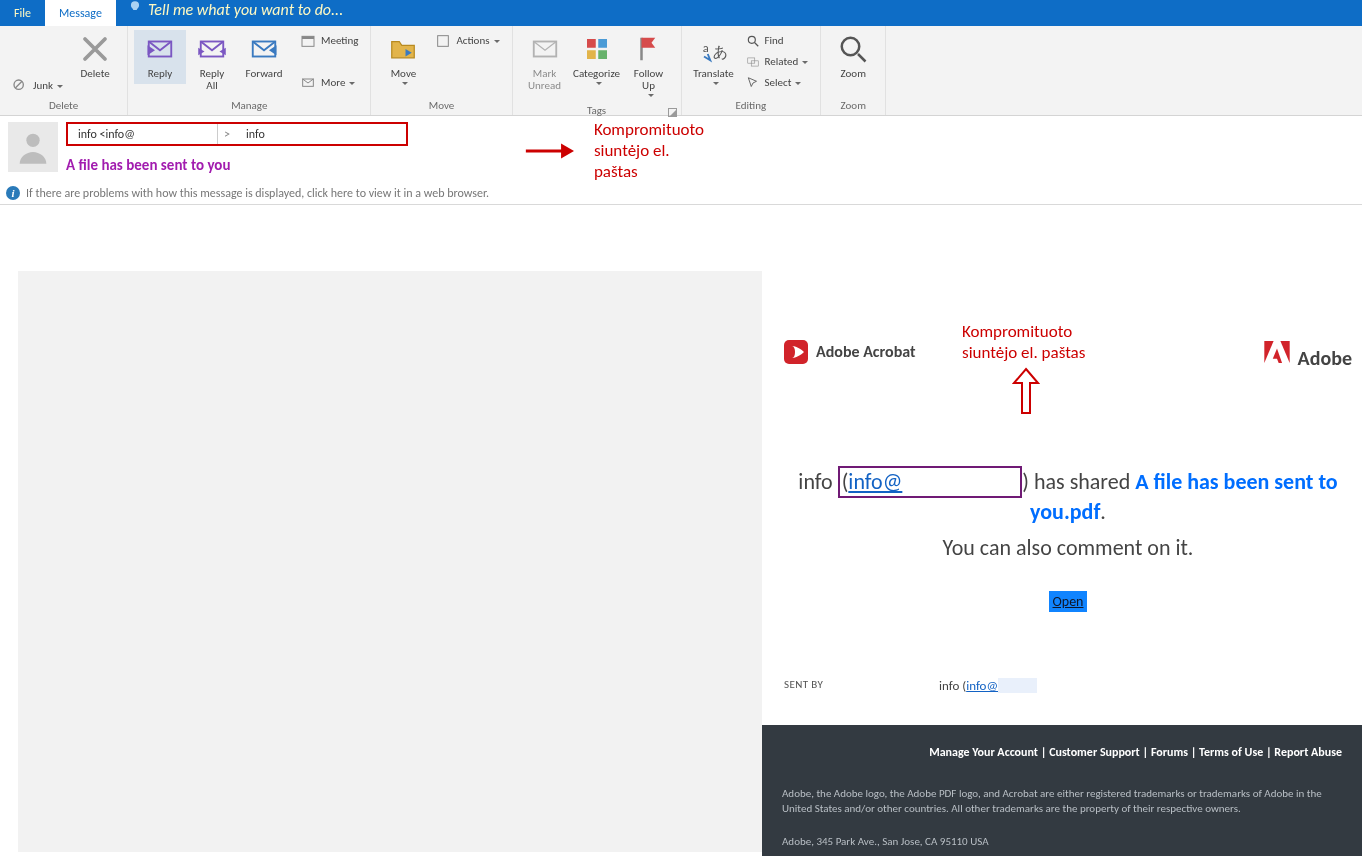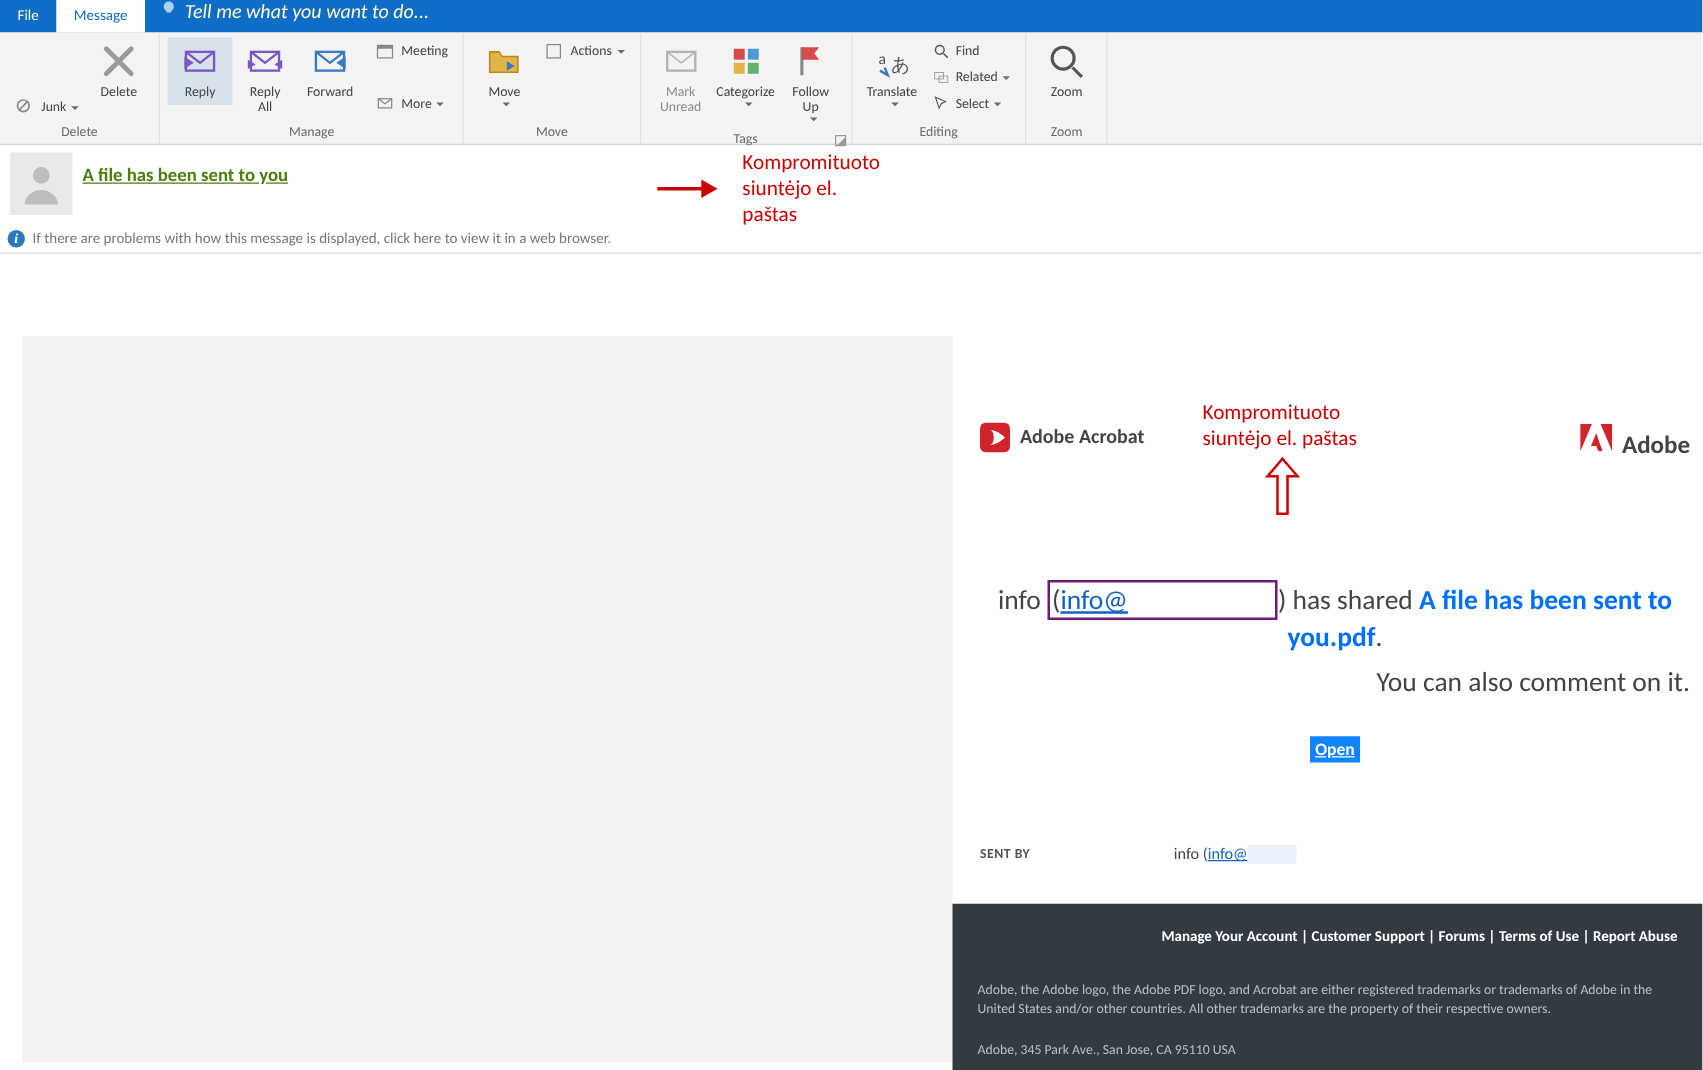--- a/index.html
+++ b/index.html
@@ -30,47 +30,47 @@
 
   
   .msg-header { padding:6px 8px 2px 8px; display:flex; align-items:flex-start; }
   .avatar { width:50px; height:50px; background:#e9e9e9; display:flex; align-items:center; justify-content:center; margin-right:8px; }
   .avatar svg{ fill:#bdbdbd; }
   .from-wrap { position:relative; }
   .from-box { border:2px solid #c00; display:inline-flex; align-items:center; height:24px; }
   .from-box .cell { padding:3px 10px; font-size:12px; color:#333; border-right:1px solid #ccc; }
   .from-box .cell:last-child{ border-right:none; }
   .from-box .arrow { color:#888; padding:0 6px; }
-  .subject { margin-top:10px; font-size:15px; color:#4d7c0f; font-weight:600;text-decoration:underline; }
+  .subject { margin-top:10px; font-size:15px; color:#a21caf; font-weight:600; }
   .arrow-note { position:absolute; left:458px; top:-3px; display:flex; align-items:center; }
   .arrow-note svg { margin-right:18px; }
   .arrow-note .txt { color:#c00; font-size:17px; line-height:21px; }
 
   .info-banner { margin:10px 8px 4px 6px; font-size:12px; color:#777; display:flex; align-items:center; }
   .info-banner .info-icon { width:14px; height:14px; border-radius:50%; background:#2a7ab9; color:#fff; font-weight:bold; font-size:11px; display:flex; align-items:center; justify-content:center; margin-right:6px; font-style:italic; font-family:Georgia,serif;}
   .hr { height:1px; background:#d9d9d9; margin:4px 0 0 0; }
 
   
   .body-area { display:flex; padding:66px 0 0 18px; }
   .gray-panel { width:744px; height:581px; background:#f2f2f2; }
   .right-col { flex:1; padding:0 10px 0 22px; }
   .adobe-row { display:flex; justify-content:space-between; align-items:center; margin-top:62px; position:relative; }
   .ad-annot { position:absolute; left:178px; top:-12px; color:#c00; font-size:17px; line-height:21px; }
   .up-arrow { position:absolute; left:228px; top:34px; }
   .shared-block { text-align:center; margin-top:96px; }
   .shared-line { font-size:22px; line-height:28px; }
   .shared-line a{ color:#1262c4; text-decoration:underline; }
   .shared-line .file-link{ color:#006eff; font-weight:700; text-decoration:none;}
-  .shared-sub { font-size:22px; margin-top:8px;text-align:right; }
+  .shared-sub { font-size:22px; margin-top:8px; }
   .red-box { border:2px solid #701a75; padding:0 2px; display:inline-block;}
-  .open-btn { display:inline-block; margin-top:30px; background:#1084ff; color:#ffffff; font-weight:700; padding:2px 4px; font-size:14px; text-decoration:underline; }
+  .open-btn { display:inline-block; margin-top:30px; background:#1084ff; color:#0f172a; font-weight:400; padding:2px 4px; font-size:14px; text-decoration:underline; }
 
   .meta-block { margin-top:58px; }
   .meta-row { display:flex; padding:8px 0; font-size:12px; }
-  .meta-row .k { width:155px; font-weight:700; letter-spacing:0.4px; color:#555; font-size:11px; }
+  .meta-row .k { width:155px; font-weight:400; letter-spacing:0.4px; color:#555; font-size:11px; }
   .meta-row .v { color:#444; font-size:13px; }
   .meta-row .v a{ color:#1262c4; text-decoration:underline;}
   .blank-hl { background:#e9f0fb; padding:0 34px 0 2px; }
 
   .footer-dark { background:#333a41; color:#b9bfc5; margin-top:24px; margin-left:-22px; margin-right:-10px; padding:20px 20px 20px 20px; font-size:11px; line-height:15px;}
   .footer-links { text-align:right; color:#fff; font-weight:700; font-size:12px; margin-bottom:26px;}
   .footer-links span{ color:#fff; }
   .legal{ margin-bottom:18px; }
   .footer-addr { color:#b9bfc5; }
 
@@ -267,20 +267,25 @@
 </div>
 
 <div class="msg-header">
   <div class="avatar">
     <svg width="40" height="40" viewBox="0 0 24 24">
         <circle cx="12" cy="8" r="4"></circle>
         <path d="M4 22c0-4 4-7 8-7s8 3 8 7z"></path>
       </svg>
   </div>
   <div class="from-wrap">
+    <div class="from-box">
+      <span class="cell" style="width:150px;">info &lt;info@</span>
+      <span class="arrow">&gt;</span>
+      <span class="cell" style="width:170px;">info</span>
+    </div>
     <div class="subject">A file has been sent to you</div>
 
     <div class="arrow-note">
       <svg width="56" height="24" viewBox="0 0 56 24">
           <line x1="2" y1="12" x2="44" y2="12" stroke="#c00" stroke-width="3"></line>
           <path d="M40 4l14 8l-14 8z" fill="#c00"></path>
         </svg>
       <div class="txt"><span>Kompromituoto</span><br><span>siuntėjo el. paštas</span></div>
     </div>
   </div>

